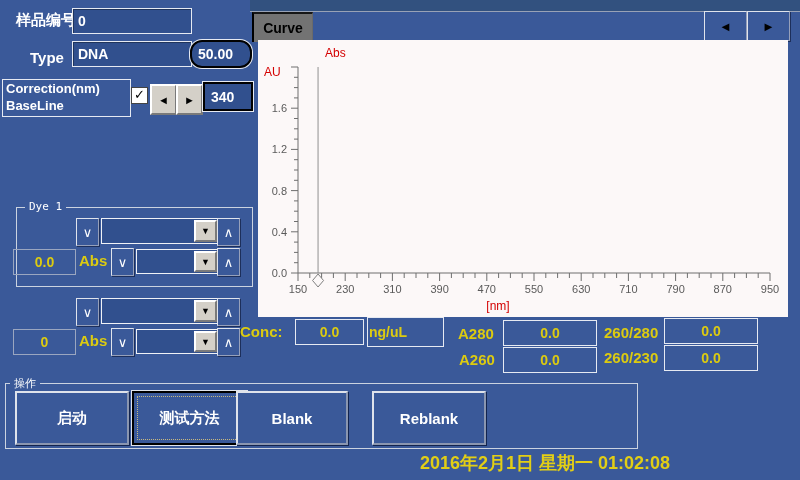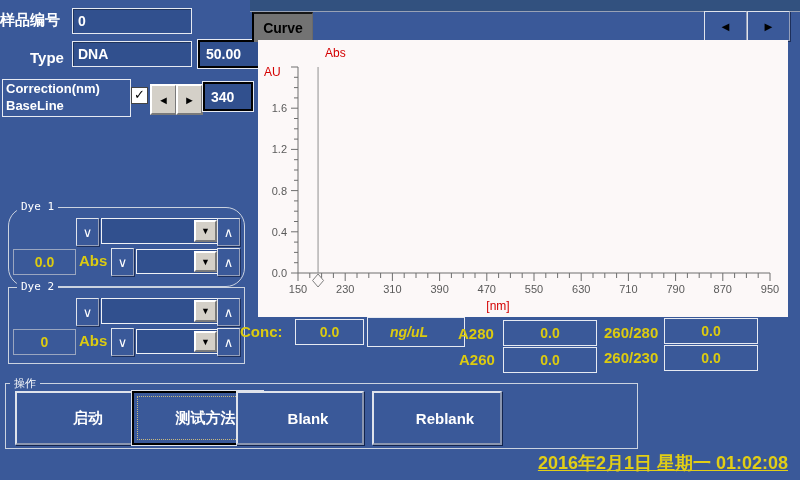--- a/index.html
+++ b/index.html
@@ -27,54 +27,54 @@
   .dropdown{background:var(--field);border:1px solid #F0F2F6;display:flex;align-items:center;
          color:#fff;font-size:13px;padding-left:4px;cursor:pointer;}
   .dropdown .dd-btn{position:absolute;right:1px;top:1px;bottom:1px;width:19px;}
   .checkbox{background:#fff;border:1px solid #444;color:#000;font-size:13px;line-height:13px;
          text-align:center;font-weight:bold;cursor:pointer;}
   .tab{background:#737373;border-left:2px solid #000;border-top:2px solid #161616;border-right:1px solid #6A6A6A;
          color:#000;font-weight:bold;font-size:14px;display:flex;align-items:center;justify-content:center;cursor:pointer;}
   .panel{background:var(--panel);}
   .action-btn{background:var(--bg);color:#fff;font-weight:bold;font-size:15px;display:flex;align-items:center;
          justify-content:center;border:2px solid;border-color:#DFE3EB #8A96B0 #8A96B0 #DFE3EB;
-         box-shadow:1px 1px 0 #12244E;cursor:pointer;padding-left:16px;}
+         box-shadow:1px 1px 0 #12244E;cursor:pointer;}
   .action-btn.focused{border:2px solid #000;outline:1px dotted #C9B97E;outline-offset:-6px;
          box-shadow:0 0 0 1px #DFE3EB,1px 1px 0 #12244E;}
-  .datetime{color:var(--date-yellow);font-weight:bold;font-size:18px;text-align:right;text-decoration:underline;}
+  .datetime{color:var(--date-yellow);font-weight:bold;font-size:18px;text-align:left;}
   svg{font-family:"Liberation Sans",sans-serif;}
 </style>
 </head>
 <body>
 
 <div id="screen">
 
-  <div class="abs lbl-white" style="left:0;top:11px;">样品编号</div>
+  <div class="abs lbl-white" style="left:16px;top:11px;">样品编号</div>
   <div class="abs field" style="left:72px;top:8px;width:113px;height:24px;">0</div>
 
   <div class="abs lbl-white" style="left:30px;top:49px;">Type</div>
   <div class="abs field" style="left:72px;top:41px;width:113px;height:24px;">DNA</div>
-  <div class="abs field-strong" style="left:198px;top:40px;width:52px;height:24px;">50.00</div>
+  <div class="abs field-strong" style="left:190px;top:40px;width:52px;height:24px;border-radius:12px;">50.00</div>
 
   <div class="abs" style="left:2px;top:79px;width:124px;height:36px;border:1px solid #E6EAF2;color:#fff;font-weight:bold;font-size:13px;line-height:17px;padding-left:3px;">
     <div>Correction(nm)</div>
     <div>BaseLine</div>
   </div>
   <div class="abs checkbox" style="left:131px;top:87px;width:15px;height:15px;">
     <span>✓</span>
   </div>
   <div class="abs gray-btn" style="left:150px;top:84px;width:23px;height:27px;">
     <span>◄</span>
   </div>
   <div class="abs gray-btn" style="left:176px;top:84px;width:23px;height:27px;">
     <span>►</span>
   </div>
   <div class="abs field-strong" style="left:203px;top:82px;width:40px;height:25px;">340</div>
 
-  <div class="abs groupbox" style="left:8px;top:207px;width:235px;height:78px;border-radius:19px;">
+  <div class="abs groupbox" style="left:16px;top:207px;width:235px;height:78px;">
     <span class="groupbox-label">Dye 1</span>
   </div>
   <div class="abs btn3d" style="left:76px;top:218px;width:21px;height:26px;">
     <span>∨</span>
   </div>
   <div class="abs dropdown" style="left:101px;top:218px;width:112px;height:24px;">
     <span></span>
     <span class="gray-btn dd-btn" style="font-size:9px;">▼</span>
   </div>
   <div class="abs btn3d" style="left:217px;top:218px;width:21px;height:26px;">
@@ -86,23 +86,20 @@
     <span>∨</span>
   </div>
   <div class="abs dropdown" style="left:136px;top:249px;width:77px;height:23px;">
     <span></span>
     <span class="gray-btn dd-btn" style="font-size:9px;">▼</span>
   </div>
   <div class="abs btn3d" style="left:217px;top:248px;width:21px;height:26px;">
     <span>∧</span>
   </div>
 
-  <div class="abs groupbox" style="left:8px;top:287px;width:235px;height:75px;">
-    <span class="groupbox-label">Dye 2</span>
-  </div>
   <div class="abs btn3d" style="left:76px;top:298px;width:21px;height:26px;">
     <span>∨</span>
   </div>
   <div class="abs dropdown" style="left:101px;top:298px;width:112px;height:24px;">
     <span></span>
     <span class="gray-btn dd-btn" style="font-size:9px;">▼</span>
   </div>
   <div class="abs btn3d" style="left:217px;top:298px;width:21px;height:26px;">
     <span>∧</span>
   </div>
@@ -214,21 +211,21 @@
         <text x="6" y="36" fill="#D40000" font-size="12">AU</text>
         <text x="240" y="270" text-anchor="middle" fill="#D40000" font-size="12">[nm]</text>
         <line x1="60.06" y1="27" x2="60.06" y2="233" stroke="#909090"></line>
         <polygon points="60.06,234 65.56,240.5 60.06,247 54.56,240.5" fill="#FCF8F8" stroke="#808080"></polygon>
         <text x="67.06" y="17" fill="#D40000" font-size="12">Abs</text>
       </svg>
   </div>
 
   <div class="abs lbl-yellow" style="left:240px;top:323px;">Conc:</div>
   <div class="abs res-field" style="left:295px;top:319px;width:67px;height:24px;">0.0</div>
-  <div class="abs res-field" style="left:367px;top:317px;width:74px;height:28px;justify-content:flex-start;padding-left:22px;font-style:italic;">ng/uL</div>
+  <div class="abs res-field" style="left:367px;top:317px;width:74px;height:28px;justify-content:flex-start;padding-left:1px;">ng/uL</div>
 
   <div class="abs lbl-yellow" style="left:458px;top:325px;">A280</div>
   <div class="abs res-field" style="left:503px;top:320px;width:92px;height:24px;">0.0</div>
   <div class="abs lbl-yellow" style="left:604px;top:324px;">260/280</div>
   <div class="abs res-field" style="left:664px;top:318px;width:92px;height:24px;">0.0</div>
 
   <div class="abs lbl-yellow" style="left:459px;top:351px;">A260</div>
   <div class="abs res-field" style="left:503px;top:347px;width:92px;height:24px;">0.0</div>
   <div class="abs lbl-yellow" style="left:604px;top:349px;">260/230</div>
   <div class="abs res-field" style="left:664px;top:345px;width:92px;height:24px;">0.0</div>

